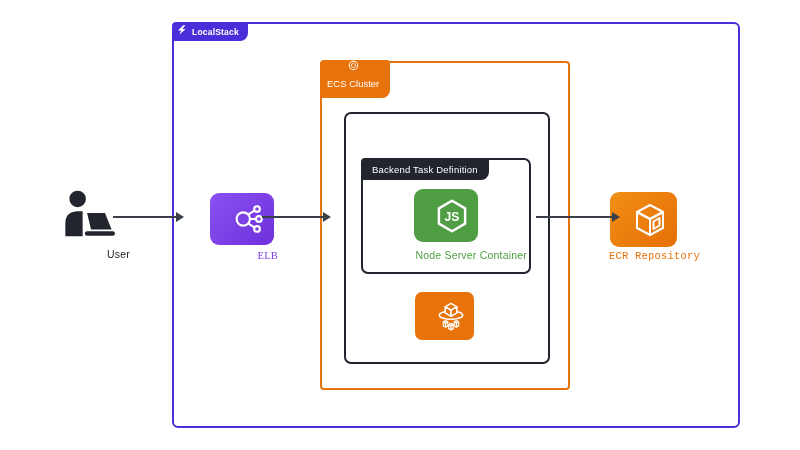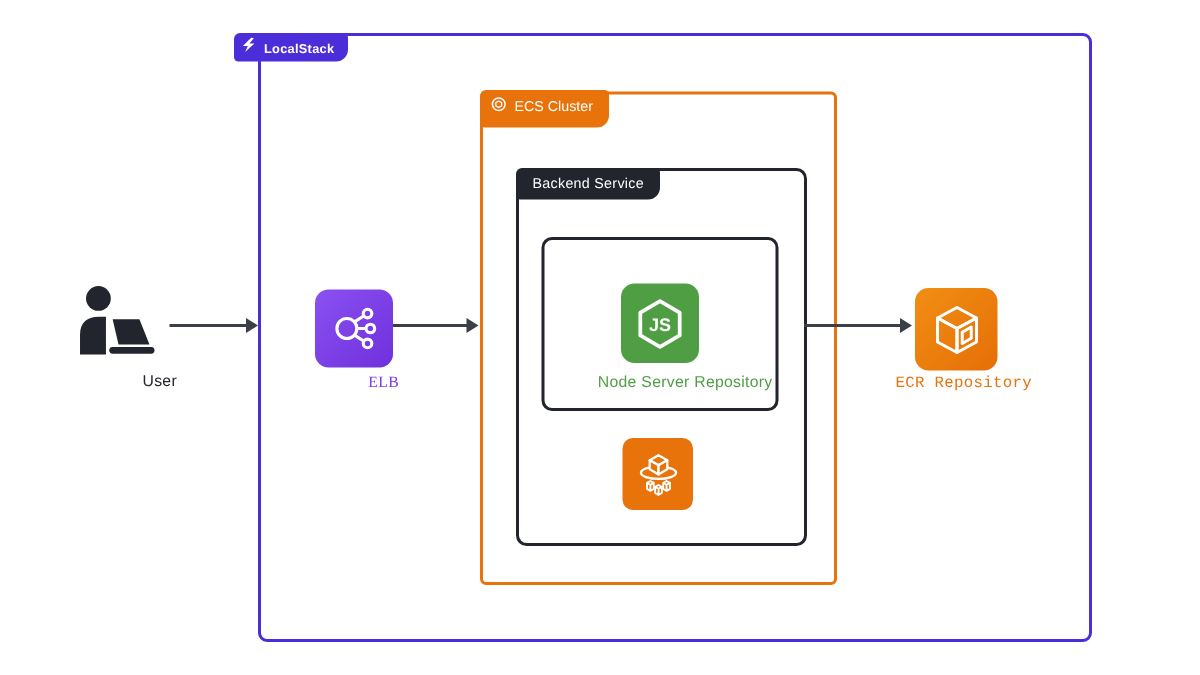--- a/index.html
+++ b/index.html
@@ -1,20 +1,20 @@
 <!DOCTYPE html>
 <html style="--c-outer: #4B2EDA; --c-orange: #E8730B; --c-dark: #22242E; --c-green: #4F9E43; --c-elb: #7C3BEA; --c-arrow: #3B4048;"><head>
 <meta charset="utf-8">
 <style>
   html,body{margin:0;padding:0;background:#fff;}
   .canvas{
     position:relative;width:800px;height:450px;background:#ffffff;
     font-family:"Liberation Sans",sans-serif;overflow:hidden;
   }
-  .abs{position:absolute;}
+  .abs{position:absolute;padding-left:12px;}
   
   .outer-box{
     left:172px;top:22px;width:552px;height:402px;
     border:2px solid var(--c-outer,#4B2EDA);border-radius:6px;
   }
   .ecs-box{
     left:320px;top:61px;width:234px;height:325px;
     border:2px solid var(--c-orange,#E8730B);border-radius:4px;
   }
   .service-box{
@@ -24,26 +24,26 @@
   .taskdef-box{
     left:361px;top:158px;width:154px;height:112px;
     border:2px solid var(--c-dark,#22242E);border-radius:7px;
   }
   
   .tab{
     display:flex;align-items:center;color:#fff;white-space:nowrap;
     border-radius:4px 3px 8px 3px;z-index:6;
   }
   .tab-localstack{
-    left:156px;top:22px;height:19px;padding:0 9px 0 5px;gap:4px;
+    left:172px;top:22px;height:19px;padding:0 9px 0 5px;gap:4px;
     background:var(--c-outer,#4B2EDA);font-size:8.5px;font-weight:bold;letter-spacing:.2px;
   }
   .tab-ecs{
-    left:320px;top:60px;height:22px;padding:0 11px 3px 7px;gap:5px;
-    background:var(--c-orange,#E8730B);font-size:9.5px;
+    left:320px;top:60px;height:22px;padding:0 11px 16px 7px;gap:5px;
+    background:var(--c-orange,#E8730B);font-size:9.5px;flex-direction:column;
   }
   .tab-dark{
     background:var(--c-dark,#22242E);font-size:9.5px;letter-spacing:.2px;
   }
   .tab-service{left:344px;top:112px;height:21px;padding:0 11px;}
   .tab-taskdef{left:361px;top:158px;height:22px;padding:0 11px;}
   
   .icon-sq{display:flex;align-items:center;justify-content:center;z-index:4;}
   .elb-icon{
     left:210px;top:193px;width:52px;height:52px;border-radius:9px;
@@ -101,25 +101,25 @@
     <span>
       <svg width="11" height="11" viewBox="0 0 12 12">
         <circle cx="6" cy="6" r="4.6" fill="none" stroke="#fff" stroke-width="1.1"></circle>
         <polygon points="6,3.6 8.1,4.8 8.1,7.2 6,8.4 3.9,7.2 3.9,4.8" fill="none" stroke="#fff" stroke-width="0.9"></polygon>
       </svg>
     </span>
     <span>ECS Cluster</span>
   </div>
 
   <div class="abs service-box"></div>
-  <div class="abs tab tab-dark tab-service">
-    <span>Backend Service</span>
-  </div>
 
   <div class="abs taskdef-box"></div>
+  <div class="abs tab tab-dark tab-taskdef">
+    <span>Backend Task Definition</span>
+  </div>
 
   <div class="abs user-icon">
     <svg width="58" height="50" viewBox="0 0 52 44" fill="#22242E">
       <circle cx="14" cy="8.5" r="7.4"></circle>
       <path d="M3 42 L3 30 C3 22.5 8 19.5 14 19.5 L18.5 19.5 L18.5 42 Z"></path>
       <path d="M22.5 21 L38.5 21 L44.5 36 L26 36 Z"></path>
       <rect x="20.5" y="37.5" width="27" height="4" rx="2"></rect>
     </svg>
   </div>
   <div class="abs node-label label-user">User</div>
@@ -136,21 +136,21 @@
     </svg>
   </div>
   <div class="abs node-label label-elb">ELB</div>
 
   <div class="abs icon-sq node-icon">
     <svg width="42" height="42" viewBox="0 0 40 40">
       <polygon points="20,5.5 32.5,12.75 32.5,27.25 20,34.5 7.5,27.25 7.5,12.75" fill="none" stroke="#fff" stroke-width="2.4" stroke-linejoin="round"></polygon>
       <text x="20" y="24.5" font-family="Liberation Sans, sans-serif" font-size="11.5" font-weight="bold" fill="#fff" text-anchor="middle">JS</text>
     </svg>
   </div>
-  <div class="abs node-label label-node">Node Server Repository</div>
+  <div class="abs node-label label-node">Node Server Container</div>
 
   <div class="abs icon-sq ecs-service-icon">
     <svg width="36" height="37" viewBox="0 0 40 40">
       <ellipse cx="20" cy="18.5" rx="13" ry="4.6" fill="none" stroke="#fff" stroke-width="1.7"></ellipse>
       <g fill="#E8730B" stroke="#fff" stroke-width="1.7" stroke-linejoin="round">
         <polygon points="20,5.5 26.5,9.25 20,13 13.5,9.25"></polygon>
         <polygon points="13.5,9.25 13.5,16 20,19.75 20,13"></polygon>
         <polygon points="26.5,9.25 26.5,16 20,19.75 20,13"></polygon>
       </g>
       <g fill="none" stroke="#fff" stroke-width="1.4" stroke-linejoin="round">

